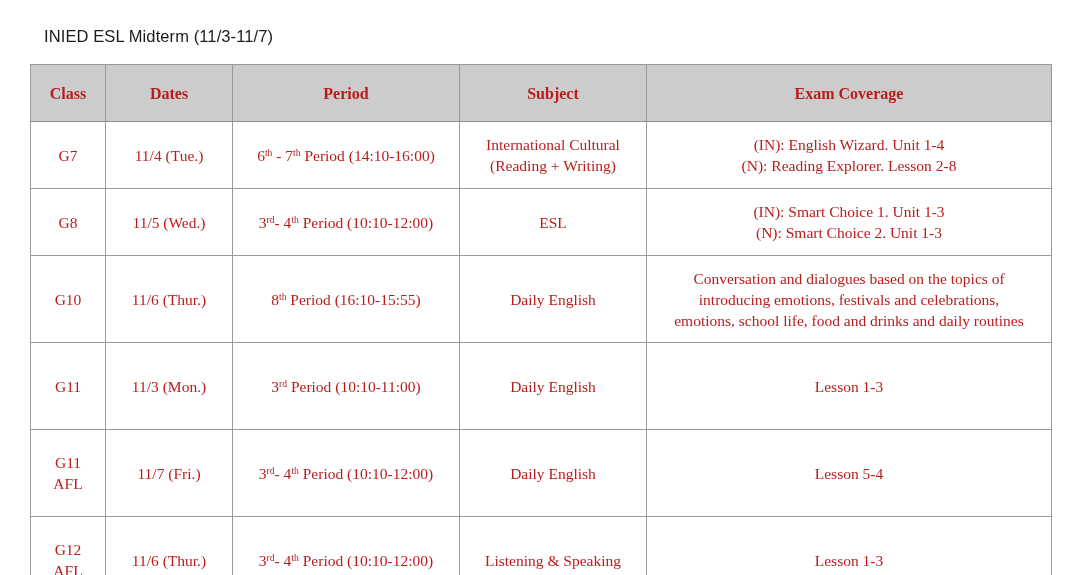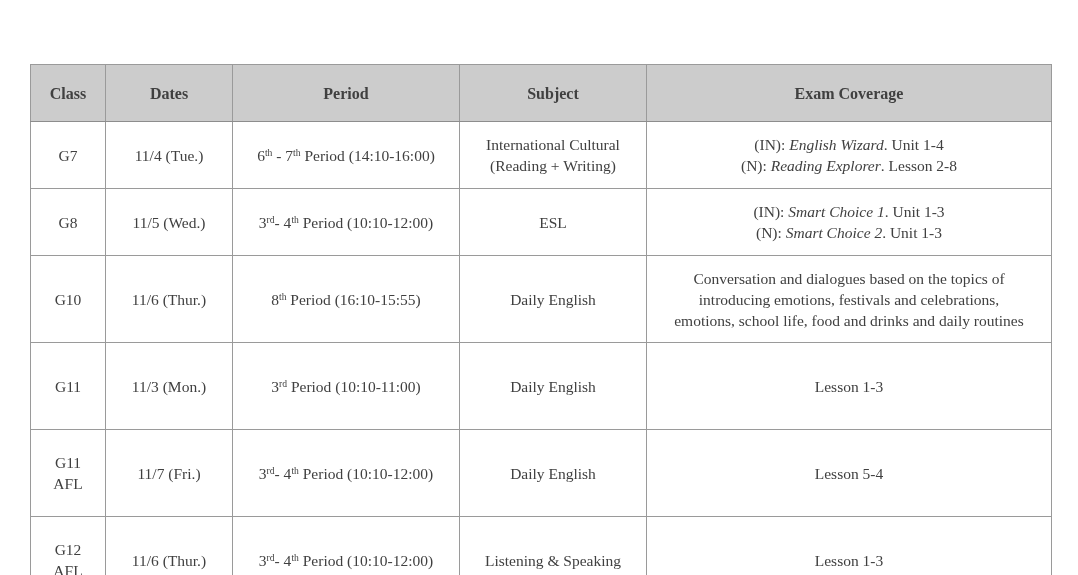--- a/index.html
+++ b/index.html
@@ -44,21 +44,21 @@
     border: 1.6px solid #2b2b2b;
   }
   table.schedule td,
   table.schedule th {
     border: 1px solid #9a9a9a;
     text-align: center;
     vertical-align: middle;
     font-size: 15.5px;
     line-height: 21px;
     padding: 4px 6px;
-    color: #404040;
+    color: #b91c1c;
   }
   table.schedule thead th {
     background: #cccccc;
     font-weight: bold;
     font-size: 16px;
     height: 48px;
     padding: 4px 6px;
     border-bottom: 1px solid #8d8d8d;
   }
   
@@ -70,31 +70,31 @@
 
   tr.r-h   td { height: 58px; }
   tr.r-tall td { height: 78px; }
 
   sup {
     font-size: 0.62em;
     vertical-align: 0.52em;
     line-height: 0;
   }
   .ital {
-    font-style: italic;
     margin-top: 45px;
   }
   .cell-lines > div { display: block; }
   .nowrap { white-space: nowrap; text-align: right; }
 </style>
 </head>
 <body>
 
 <div id="page">
 
+  <div class="doc-title">INIED ESL Midterm (11/3-11/7)</div>
 
   <div class="table-wrap">
     <table class="schedule">
       <colgroup>
         <col class="c-class">
         <col class="c-dates">
         <col class="c-period">
         <col class="c-subject">
         <col class="c-cover">
       </colgroup>

